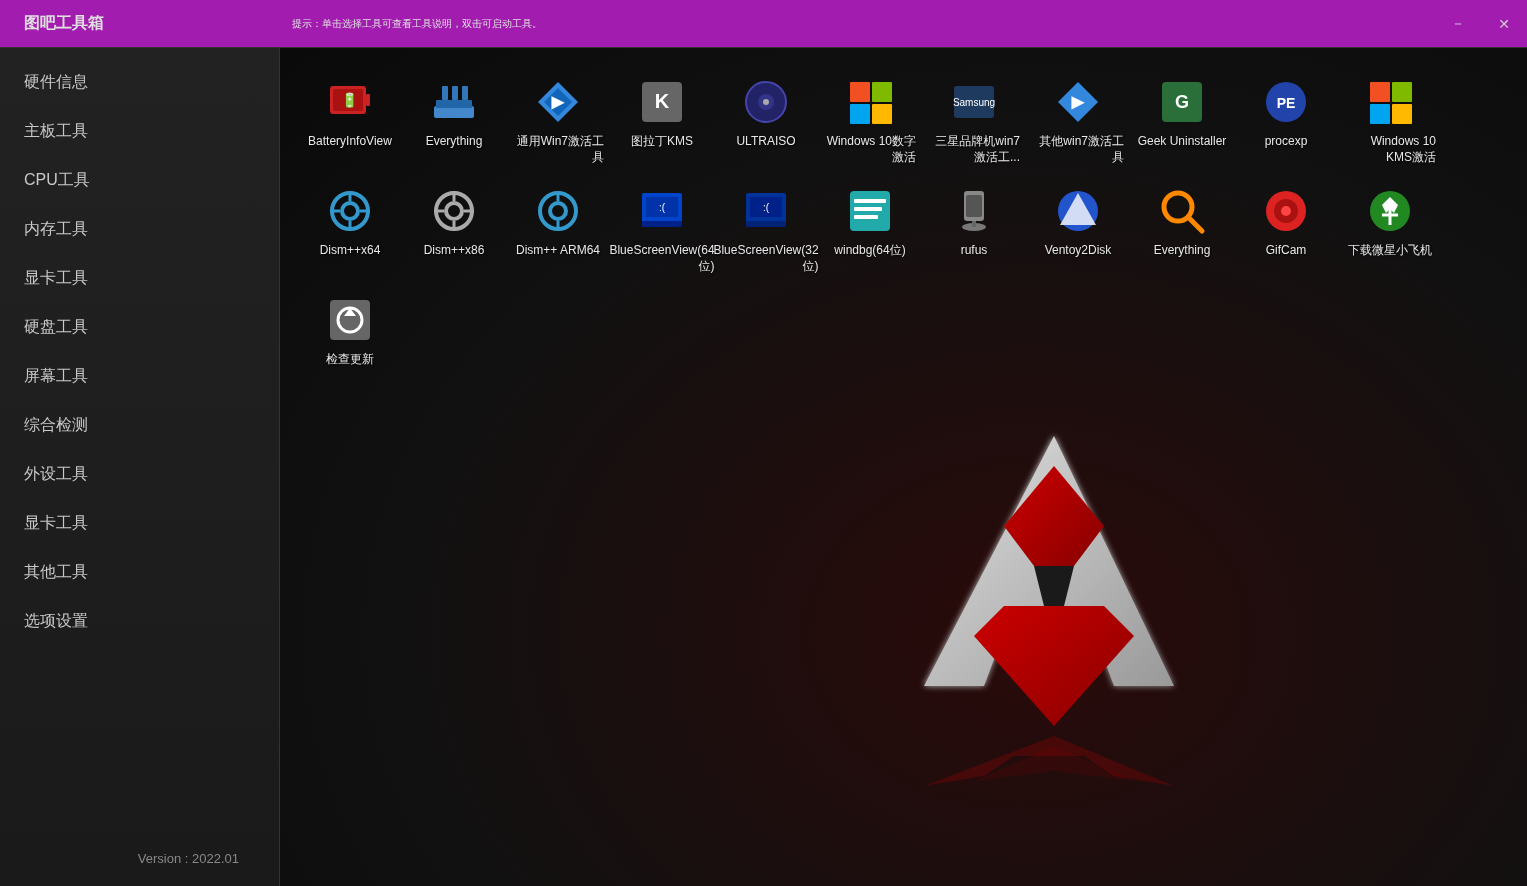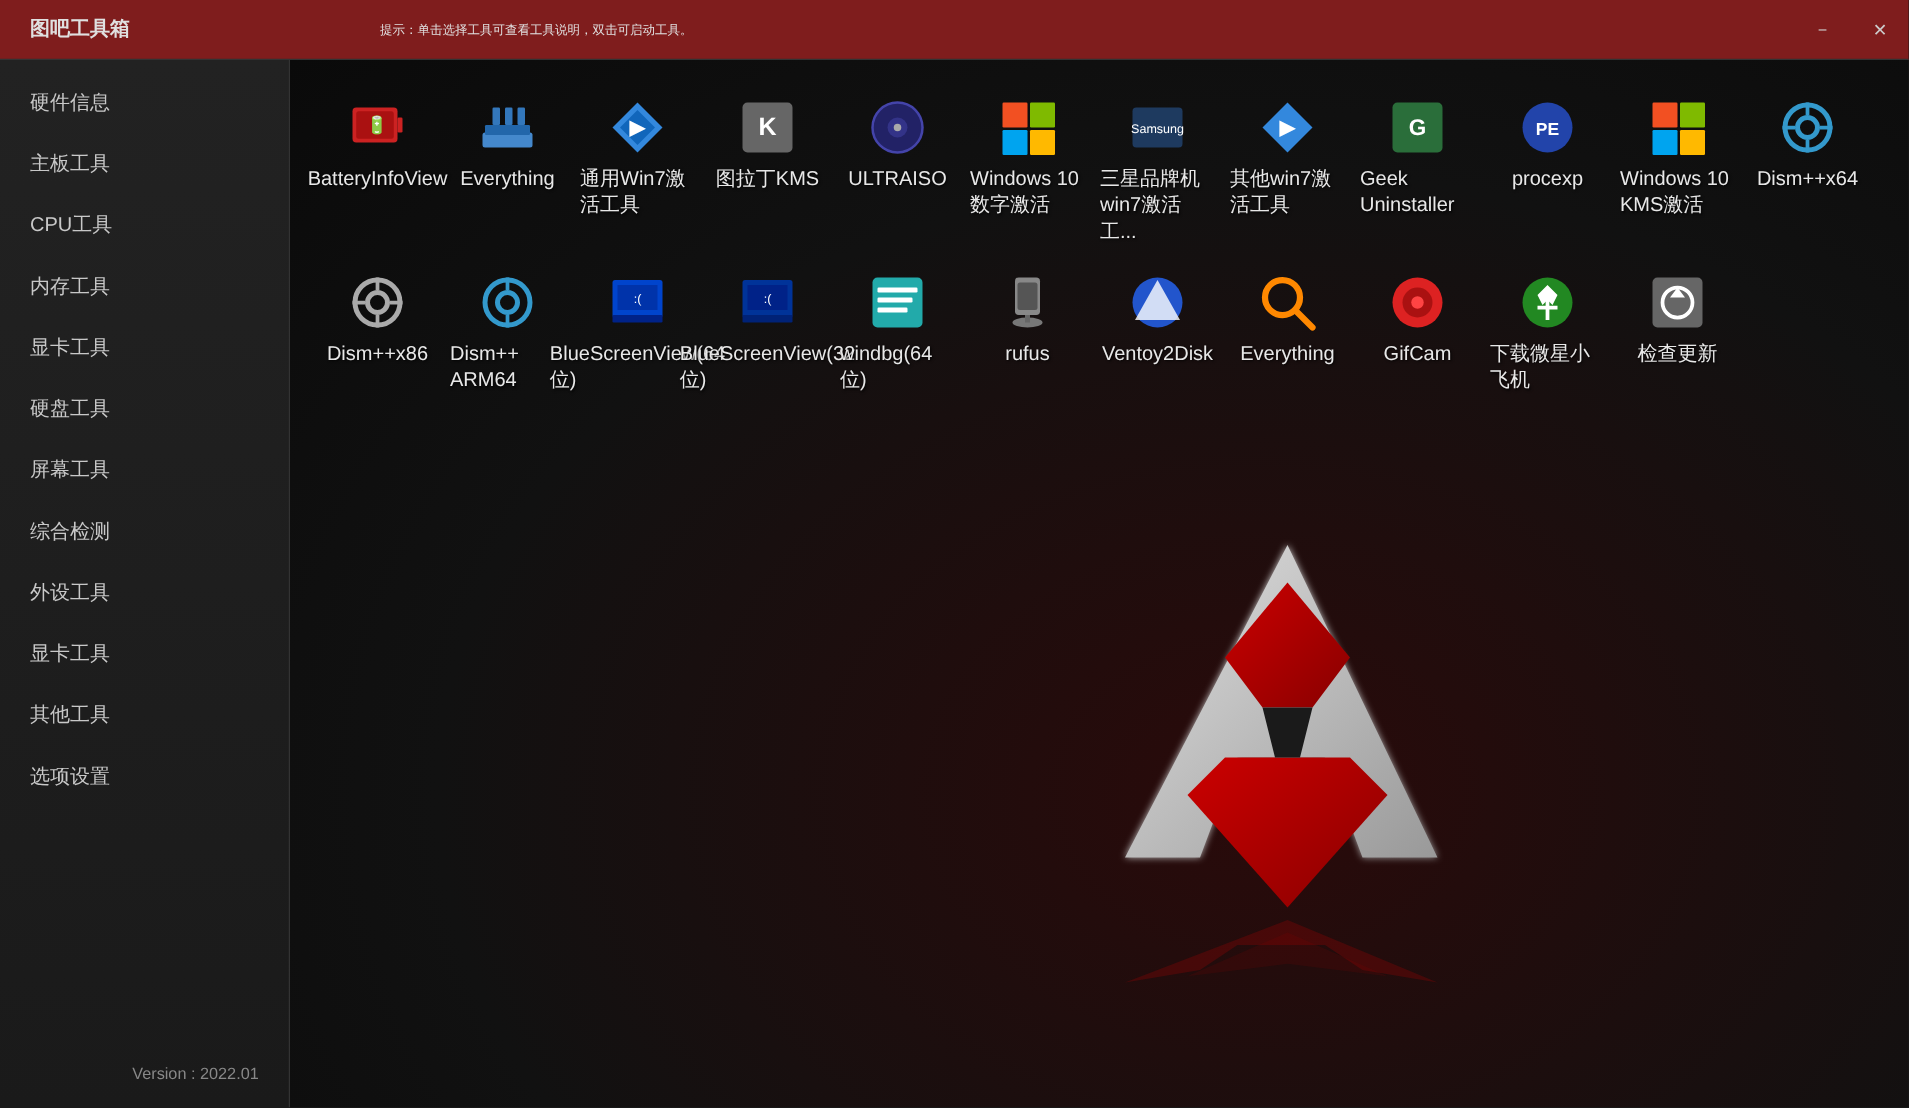--- a/index.html
+++ b/index.html
@@ -9,26 +9,25 @@
       background: #1a1a1a;
       font-family: 'Microsoft YaHei', 'SimHei', sans-serif;
       overflow: hidden;
       position: relative;
     }
 
     
     .title-bar {
       display: flex;
       align-items: center;
-      background: #7f1d1d;
+      background: #a21caf;
       height: 48px;
       border-bottom: 1px solid #333;
       position: relative;
       z-index: 10;
-      gap: 12px;
     }
     .title-bar-app-name {
       color: #e0e0e0;
       font-size: 16px;
       font-weight: bold;
       padding: 0 24px;
       width: 280px;
       flex-shrink: 0;
     }
     .title-bar-hint {
@@ -56,25 +55,25 @@
     }
 
     
     .main-layout {
       display: flex;
       height: calc(886px - 48px);
     }
 
     
     .sidebar {
-      width: 232px;
+      width: 280px;
       background: linear-gradient(180deg, #222 0%, #1a1a1a 100%);
       border-right: 1px solid #333;
       display: flex;
-      flex-direction: column;
+      flex-direction: row;
       padding-top: 10px;
       flex-shrink: 0;
       position: relative;
       z-index: 5;
     }
     .sidebar-item {
       color: #c8c8c8;
       font-size: 16px;
       padding: 14px 24px;
       cursor: pointer;
@@ -143,22 +142,22 @@
       width: 52px;
       height: 52px;
       margin-bottom: 6px;
       display: flex;
       align-items: center;
       justify-content: center;
       font-size: 36px;
     }
     .tool-label {
       color: #e8e8e8;
-      font-size: 16px;
-      text-align: left;
+      font-size: 12px;
+      text-align: right;
       line-height: 1.3;
       text-shadow: 1px 1px 2px rgba(0,0,0,0.8);
     }
   </style>
 </head>
 <body>
 
 <div class="title-bar">
   <div class="title-bar-app-name">图吧工具箱</div>
   <div class="title-bar-hint">提示：单击选择工具可查看工具说明，双击可启动工具。</div>

